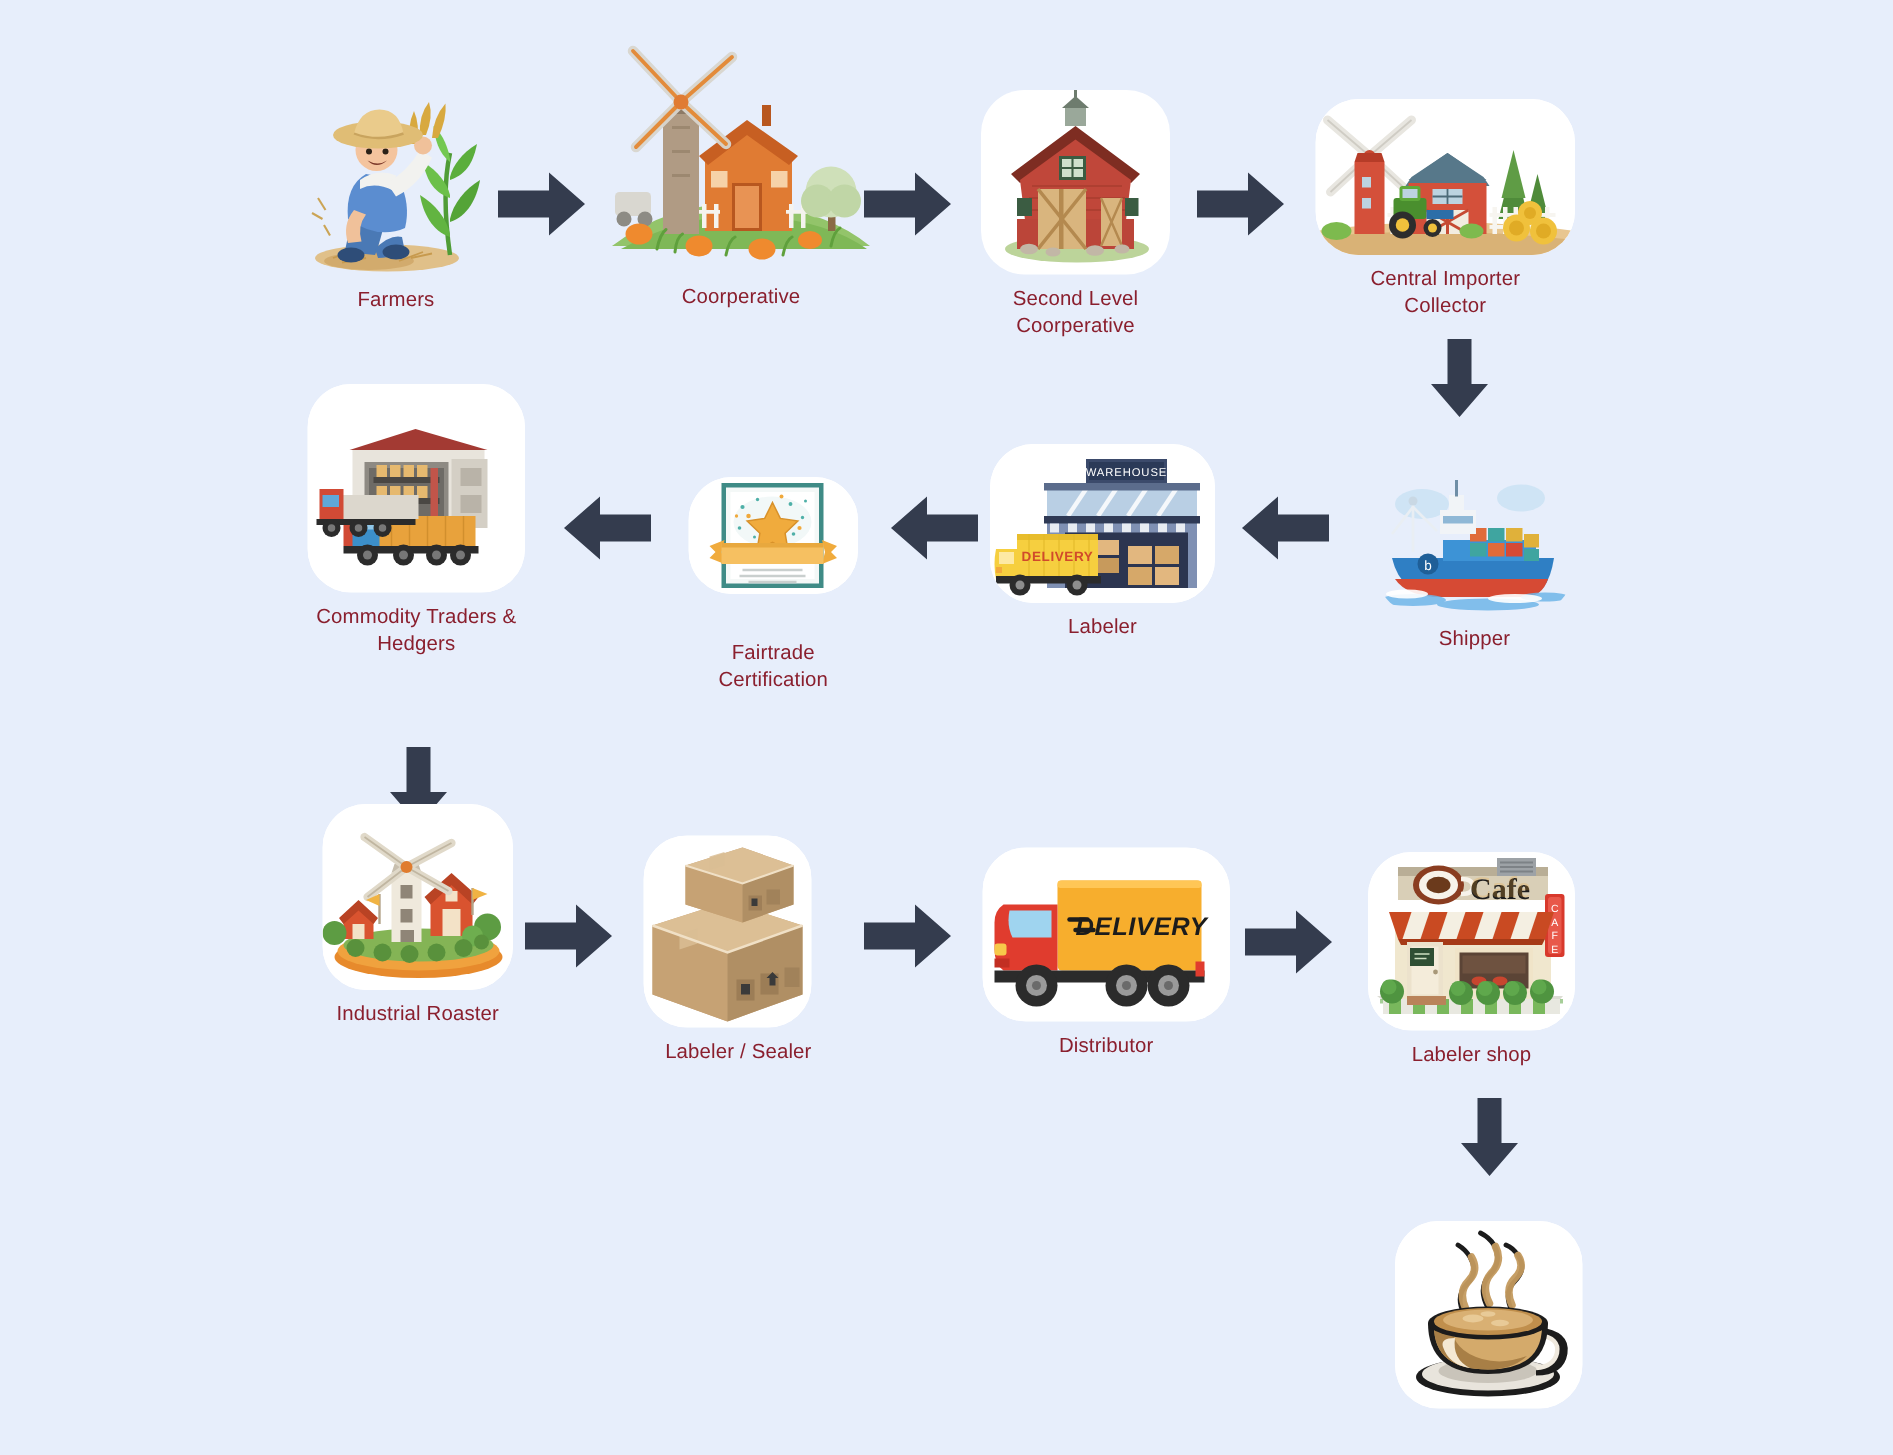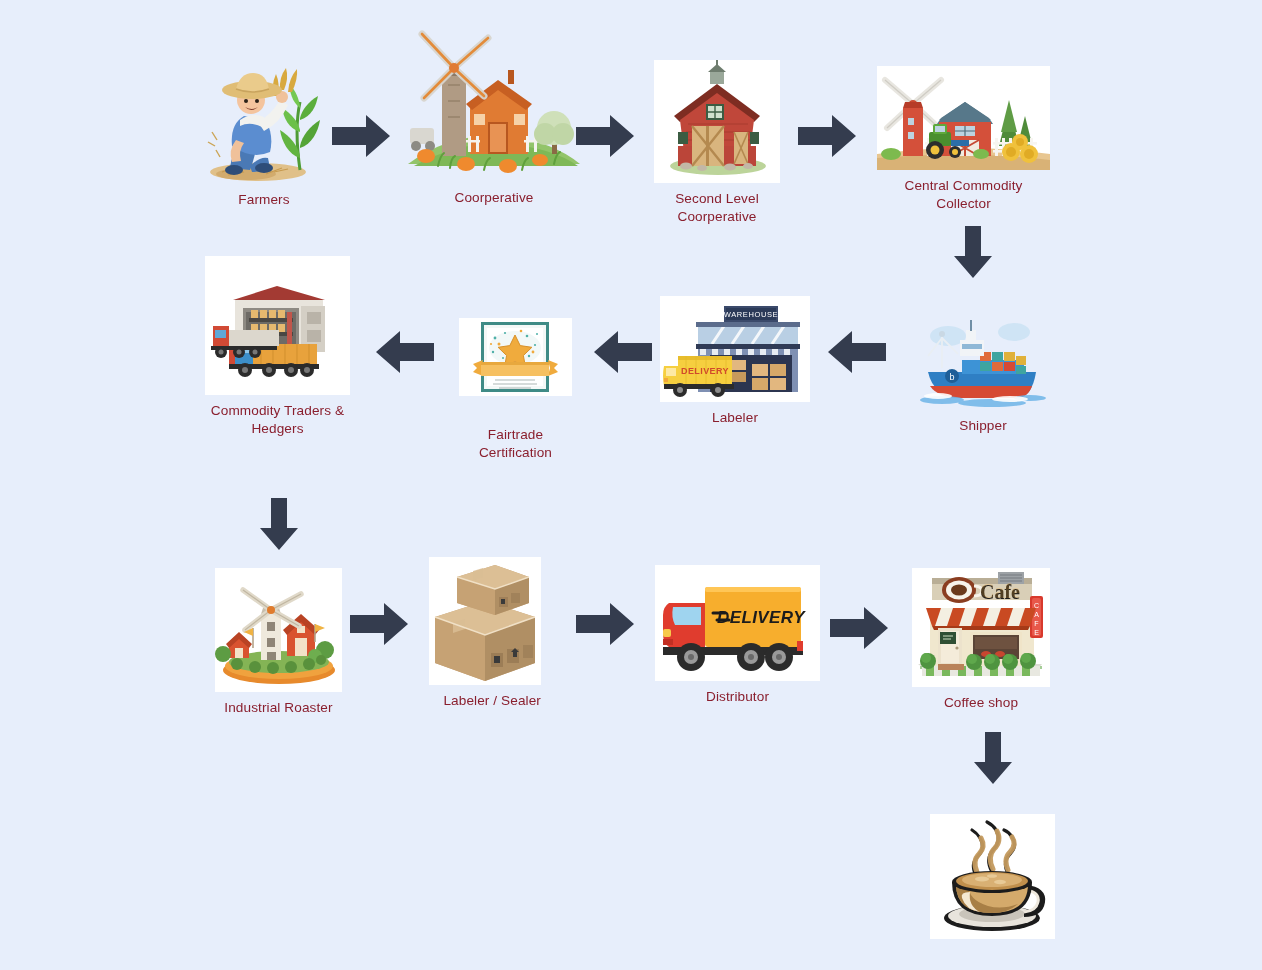--- a/index.html
+++ b/index.html
@@ -27,20 +27,21 @@
     flex-direction: column;
     align-items: center;
   }
   .node .imgbox {
     background: #ffffff;
     display: flex;
     align-items: center;
     justify-content: center;
     overflow: hidden;
     box-sizing: border-box;
+    border-radius: 29px;
   }
   .node.nobox .imgbox {
     background: transparent;
   }
   .node .caption {
     margin-top: 7px;
     color: #8a1f2e;
     font-size: 13.6px;
     line-height: 1.32;
     text-align: center;
@@ -357,21 +358,21 @@
           <circle cx="78" cy="86" r="6" fill="#2d2d2d"></circle>
             <circle cx="78" cy="86" r="3" fill="#f0c13c"></circle>
         </g>
 
         <g fill="#7dba4e">
           <ellipse cx="14" cy="88" rx="10" ry="6"></ellipse>
             <ellipse cx="104" cy="88" rx="8" ry="5"></ellipse>
         </g>
       </svg>
     </div>
-    <div class="caption">Central Commodity
+    <div class="caption">Central Importer
 Collector</div>
   </div>
 
   <div class="arrow" style="left:952px; top:224px;">
     <svg width="42" height="56" viewBox="0 0 42 56">
         <path d="M13 2 H29 V32 H40 L21 54 L2 32 H13 Z" fill="#343c4e"></path>
       </svg>
   </div>
 
   <div class="node nobox" style="left:918px; top:310px; width:130px;">
@@ -635,21 +636,21 @@
     <div class="caption">Commodity Traders &amp;
 Hedgers</div>
   </div>
 
   <div class="arrow" style="left:258px; top:496px;">
     <svg width="42" height="56" viewBox="0 0 42 56">
         <path d="M13 2 H29 V32 H40 L21 54 L2 32 H13 Z" fill="#343c4e"></path>
       </svg>
   </div>
 
-  <div class="node" style="left:215px; top:568px; width:127px;">
+  <div class="node" style="left:215px; top:536px; width:127px;">
     <div class="imgbox" style="width:127px; height:124px;">
       <svg class="art" viewBox="0 0 127 124" width="127" height="124">
         <rect x="0" y="0" width="127" height="124" fill="#ffffff"></rect>
 
         <ellipse cx="64" cy="102" rx="56" ry="14" fill="#e78a2c"></ellipse>
         <ellipse cx="64" cy="98" rx="54" ry="13" fill="#f0a23e"></ellipse>
         <ellipse cx="64" cy="94" rx="50" ry="11" fill="#84b455"></ellipse>
 
         <g>
           <path d="M72 88 V60 l14 -12 l14 12 v28z" fill="#d9532f"></path>
@@ -902,21 +903,21 @@
         </g>
         <g fill="#5fa84c">
           <circle cx="14" cy="90" r="5"></circle>
             <circle cx="60" cy="91" r="5"></circle>
           <circle cx="78" cy="91" r="5"></circle>
             <circle cx="96" cy="91" r="5"></circle>
             <circle cx="114" cy="90" r="5"></circle>
         </g>
       </svg>
     </div>
-    <div class="caption">Coffee shop</div>
+    <div class="caption">Labeler shop</div>
   </div>
 
   <div class="arrow" style="left:972px; top:730px;">
     <svg width="42" height="56" viewBox="0 0 42 56">
         <path d="M13 2 H29 V32 H40 L21 54 L2 32 H13 Z" fill="#343c4e"></path>
       </svg>
   </div>
 
   <div class="node" style="left:930px; top:814px; width:125px;">
     <div class="imgbox" style="width:125px; height:125px;">

